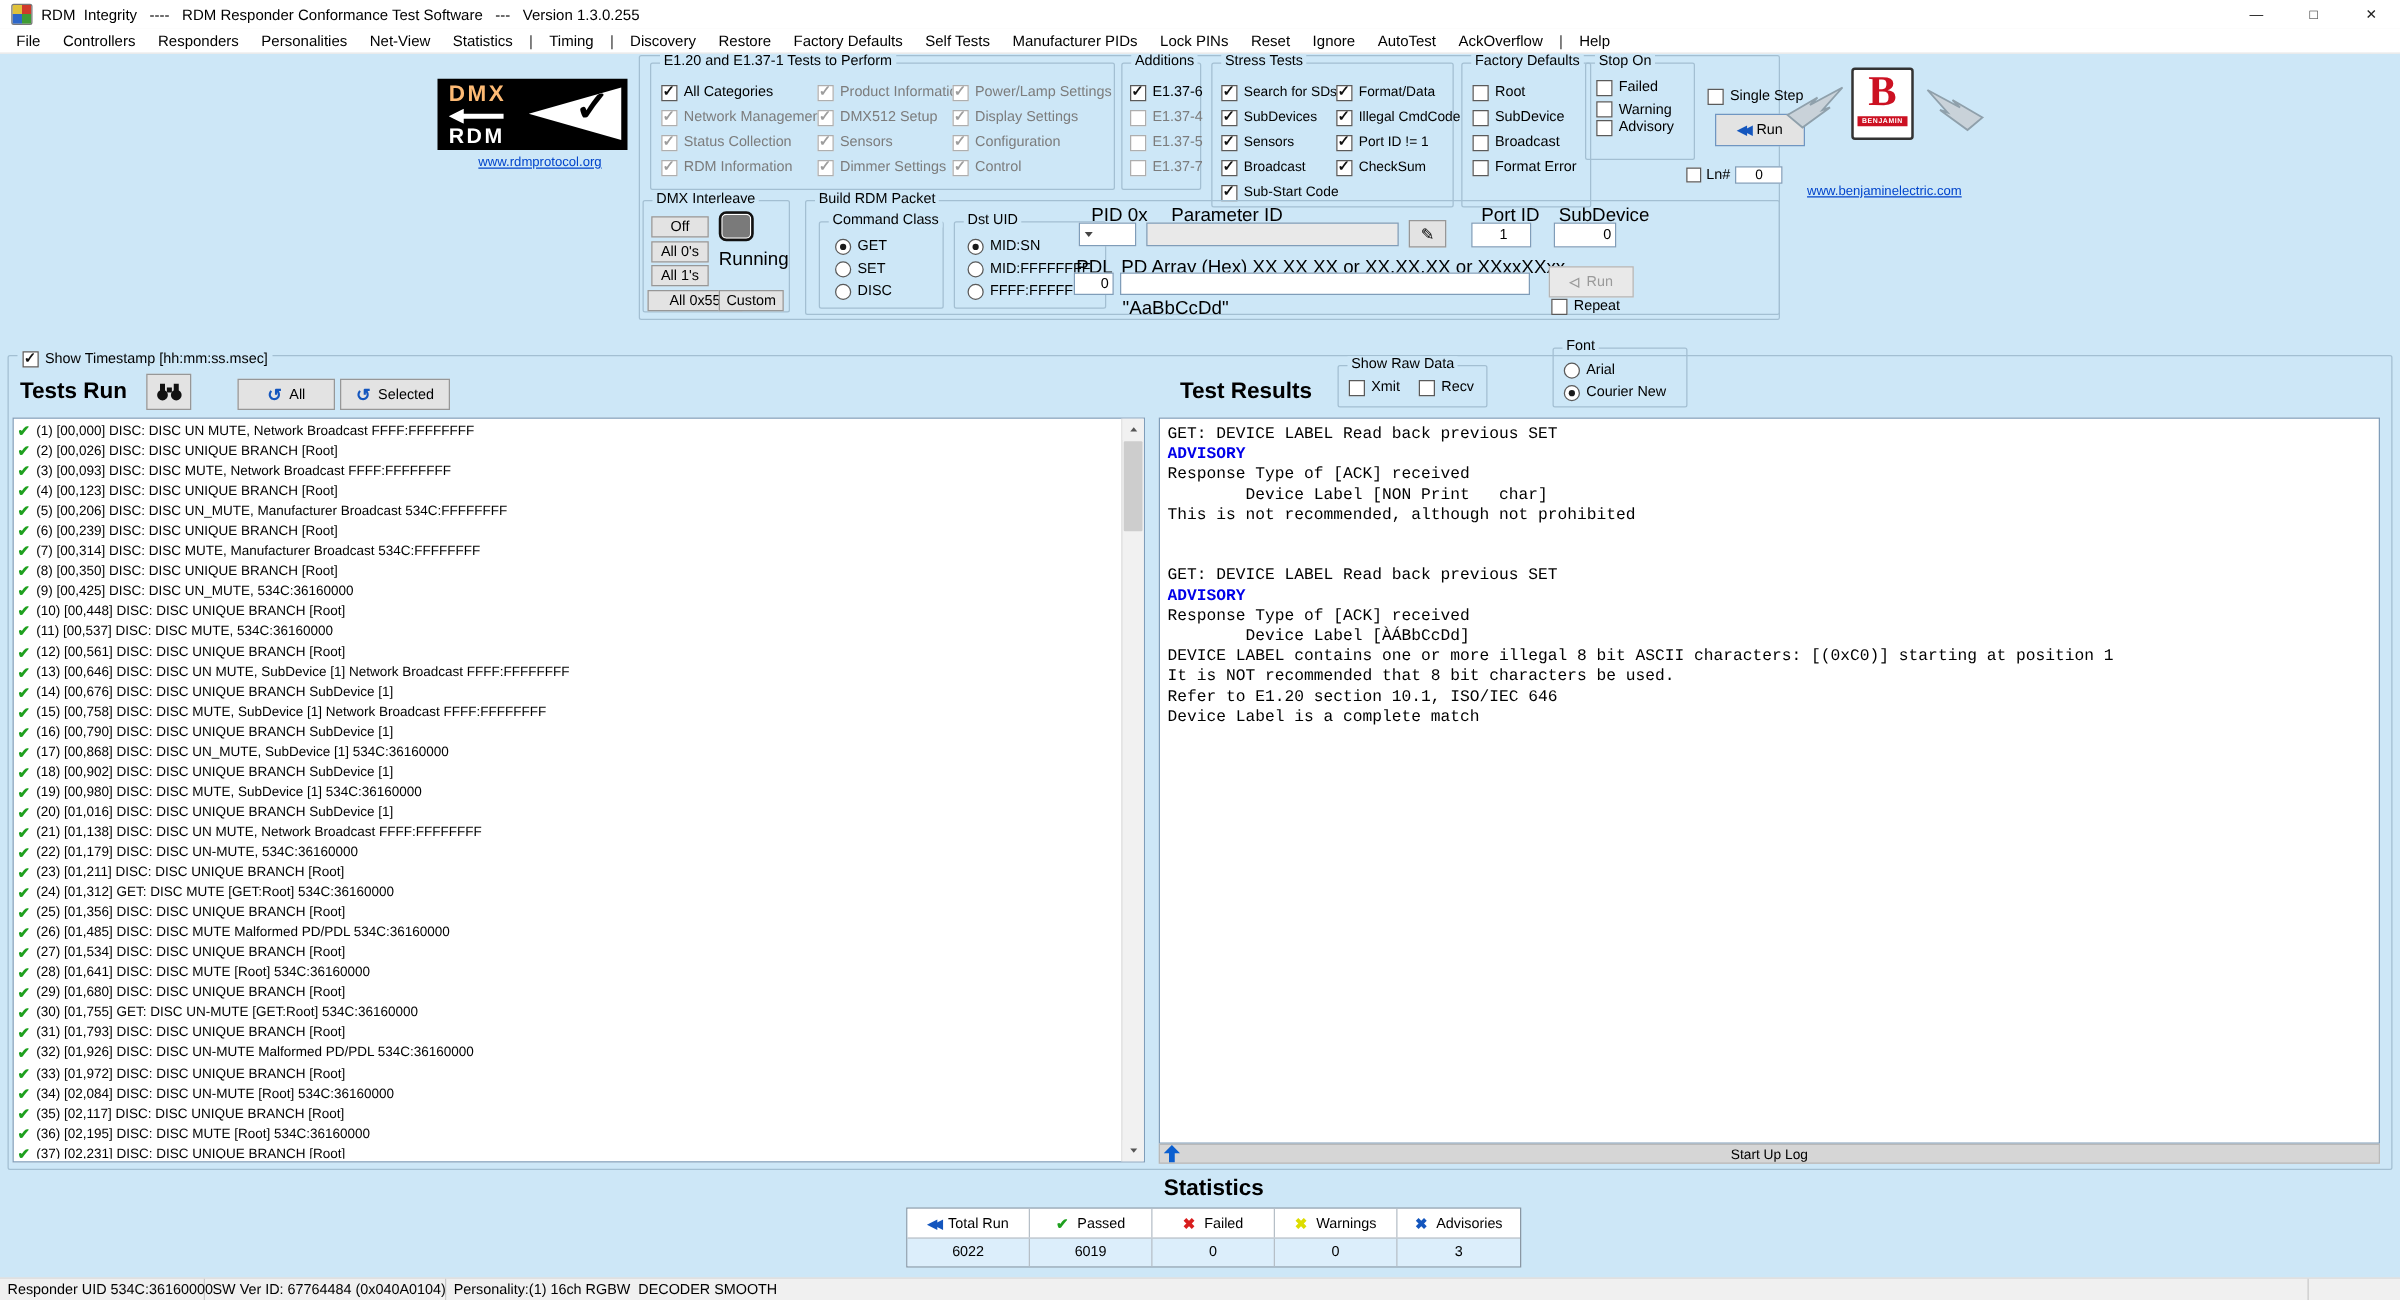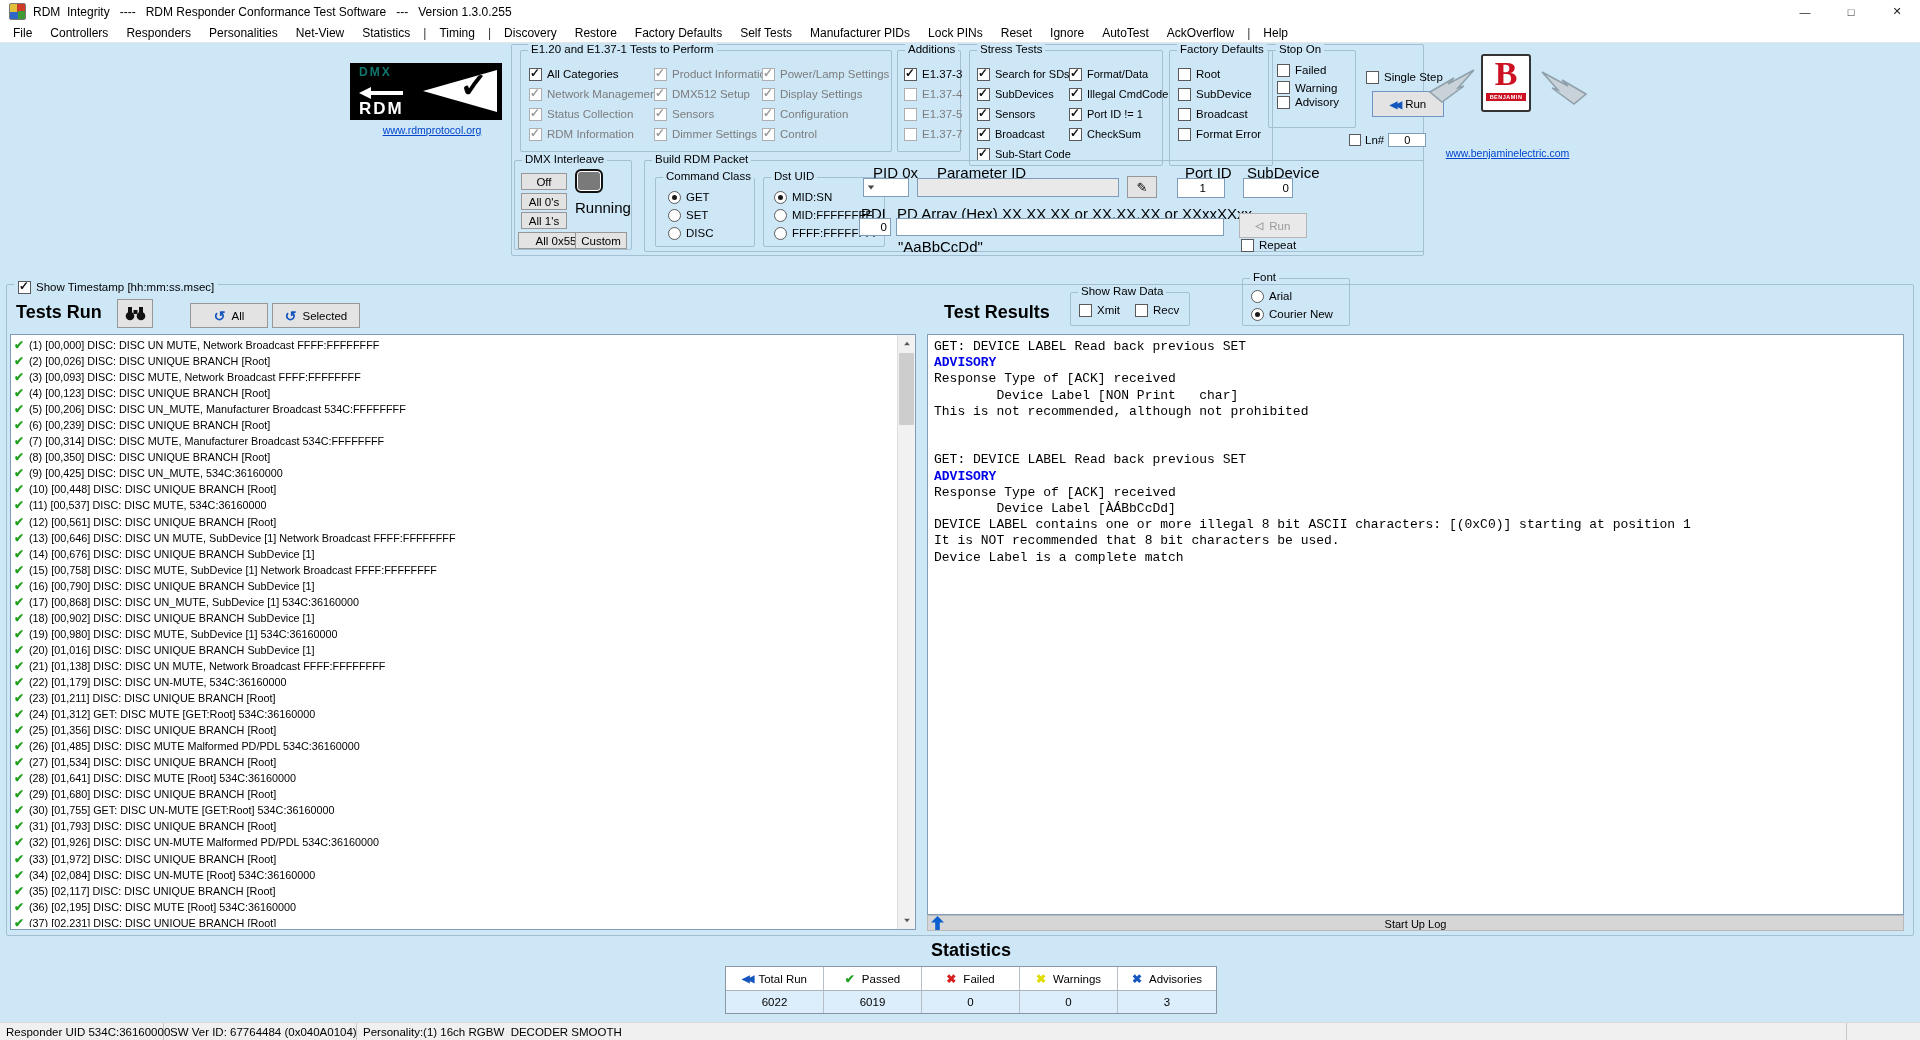--- a/index.html
+++ b/index.html
@@ -54,21 +54,21 @@
   #stats-values{background:#DCEEFB;height:22px;}
   .stat-cell{display:flex;align-items:center;justify-content:center;gap:7px;font-size:11.5px;border-right:1px solid #b6bfc7;}
   .stat-cell:last-child{border-right:none;}
   .stat-icon{font-weight:bold;font-size:12px;}
   .stat-icon.rw{letter-spacing:-3px;font-size:10px;}
   
   #status-bar{position:absolute;left:0;top:1022px;width:1920px;height:18px;background:#f0f0f0;border-top:1px solid #dadada;display:flex;box-sizing:border-box;}
   .status-sec{display:flex;align-items:center;font-size:11.5px;padding-left:6px;border-right:1px solid #c9c9c9;box-sizing:border-box;white-space:pre;}
   
   #dmx-logo{position:absolute;left:350px;top:63px;width:152px;height:57px;background:#000;}
-  #dmx-logo .w1{position:absolute;left:9px;top:2px;color:#0f766e;font-weight:bold;font-size:12px;letter-spacing:2px;}
+  #dmx-logo .w1{position:absolute;left:9px;top:2px;color:#fdba74;font-weight:bold;font-size:18px;letter-spacing:2px;}
   #dmx-logo .w2{position:absolute;left:9px;top:36px;color:#fff;font-weight:bold;font-size:17px;letter-spacing:2px;}
   #dmx-pennant{position:absolute;right:5px;top:7px;width:0;height:0;border-top:21px solid transparent;border-bottom:21px solid transparent;border-right:74px solid #fff;}
   #dmx-check{position:absolute;right:14px;top:2px;color:#000;font-size:34px;font-weight:bold;z-index:2;}
   #dmx-arrow{position:absolute;left:9px;top:24px;}
   .link{position:absolute;color:#0044CC;text-decoration:underline;font-size:10.5px;text-align:center;}
   #benj-box{position:absolute;left:1481px;top:54px;width:50px;height:58px;background:#fff;border:2px solid #333;border-radius:3px;box-sizing:border-box;text-align:center;}
   #benj-letter{font-family:"Liberation Serif",serif;font-weight:bold;font-size:34px;color:#CC1122;line-height:36px;}
   #benj-band{margin:1px 3px 0 3px;background:#CC1122;color:#fff;font-size:5.5px;font-weight:bold;letter-spacing:.5px;line-height:8px;}
   .bolt{position:absolute;}
   #ind-led{position:absolute;left:60px;top:8px;width:28px;height:24px;background:#7a7a7a;border:2px solid #111;border-radius:6px;box-shadow:0 0 0 1px #fff inset;box-sizing:border-box;}
@@ -219,21 +219,21 @@
       </div>
   </div>
 
   <div class="grp" style="left:897px;top:50px;width:64px;height:102px;">
     <span class="grp-label">Additions</span>
     <div id="additions-items" style="position:absolute;left:6px;top:13px;">
         <div class="cbrow">
           <span class="box checked">
             <span class="tick">✓</span>
           </span>
-          <span class="lbl">E1.37-3</span>
+          <span class="lbl">E1.37-6</span>
         </div>
         <div class="cbrow disabled">
           <span class="box"></span>
           <span class="lbl">E1.37-4</span>
         </div>
         <div class="cbrow disabled">
           <span class="box"></span>
           <span class="lbl">E1.37-5</span>
         </div>
         <div class="cbrow disabled">
@@ -678,20 +678,21 @@
         <div class="rline">        Device Label [NON Print   char]</div>
         <div class="rline">This is not recommended, although not prohibited</div>
         <div class="rline"></div>
         <div class="rline"></div>
         <div class="rline">GET: DEVICE LABEL Read back previous SET</div>
         <div class="rline adv" style="color: rgb(0, 0, 232);">ADVISORY</div>
         <div class="rline">Response Type of [ACK] received</div>
         <div class="rline">        Device Label [ÀÁBbCcDd]</div>
         <div class="rline">DEVICE LABEL contains one or more illegal 8 bit ASCII characters: [(0xC0)] starting at position 1</div>
         <div class="rline">It is NOT recommended that 8 bit characters be used.</div>
+        <div class="rline">Refer to E1.20 section 10.1, ISO/IEC 646</div>
         <div class="rline">Device Label is a complete match</div>
       </div>
   </div>
   <div id="results-footer">
     <span>Start Up Log</span>
   </div>
   <svg id="footer-up" viewBox="0 0 13 14">
       <polygon points="6.5,0 13,6.5 8.8,6.5 8.8,14 4.2,14 4.2,6.5 0,6.5" fill="#0B5FD0"></polygon>
     </svg>
 

